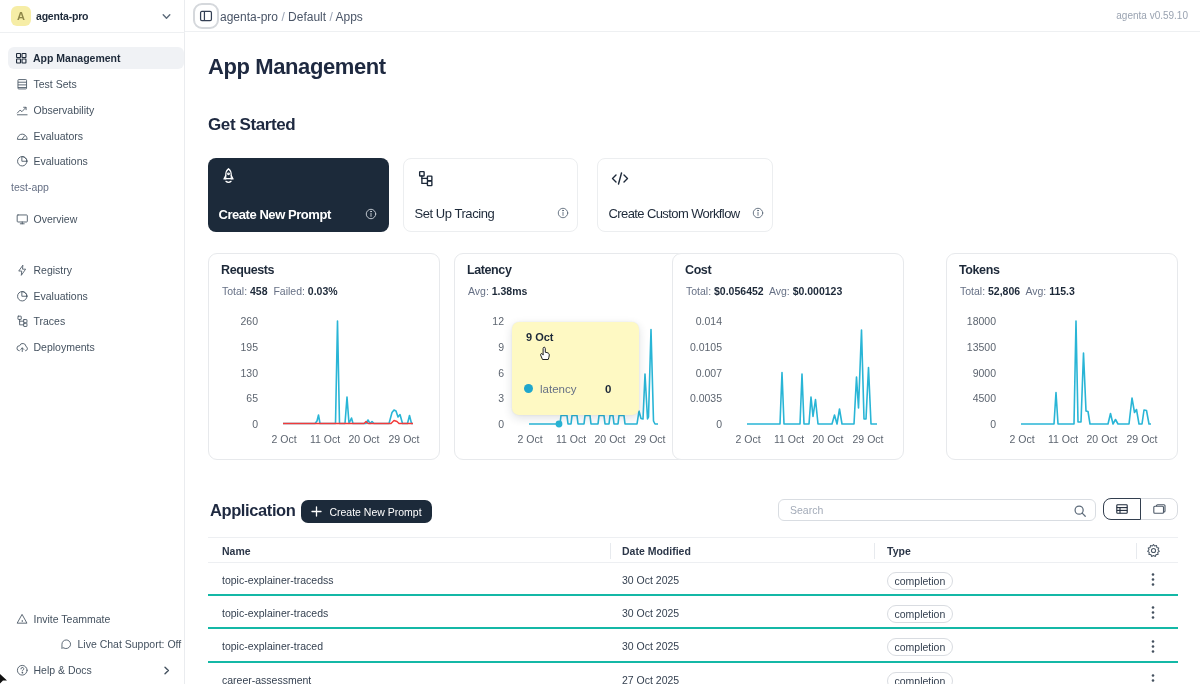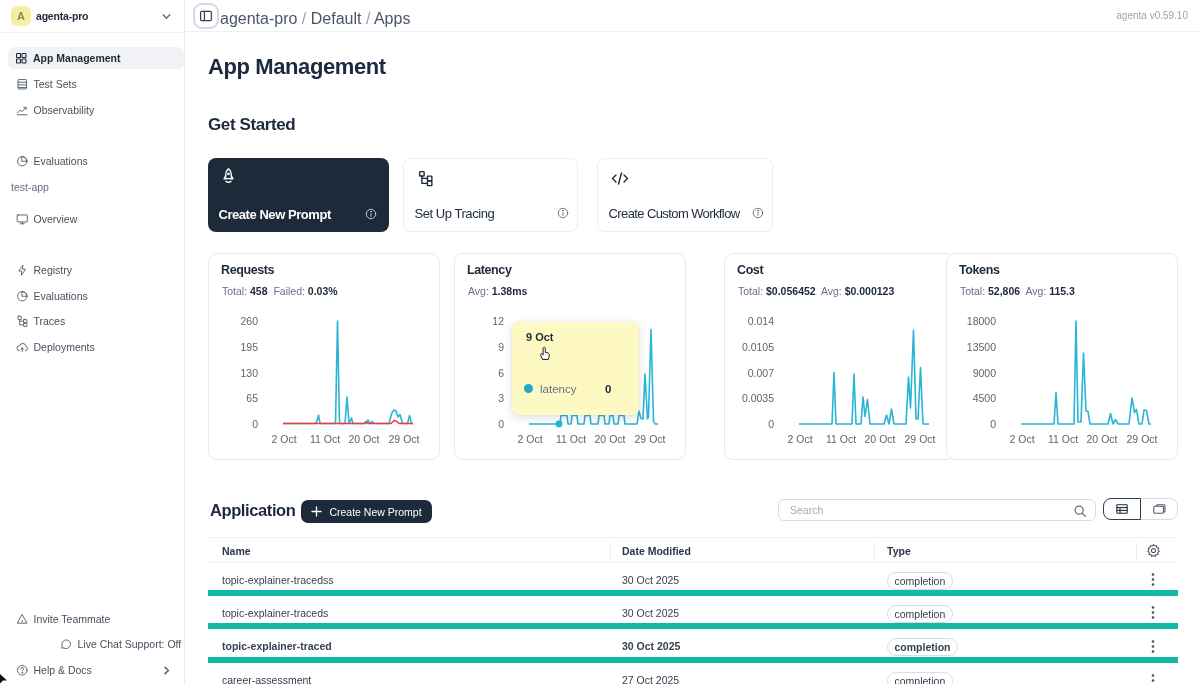--- a/index.html
+++ b/index.html
@@ -19,21 +19,21 @@
   .gcard { position:absolute; top:158px; height:74px; border-radius:8px; }
   .gcard .lbl { position:absolute; left:10.5px; bottom:10px; font-size:13px; letter-spacing:-0.45px; }
   .gcard .info { position:absolute; right:8px; bottom:12.5px; }
   
   .scard { position:absolute; top:253px; width:232px; height:207px; background:#fff; border:1px solid #e7e9ec; border-radius:9px; }
   .scard .t { position:absolute; left:12px; top:9px; font-size:12.5px; letter-spacing:-0.4px; font-weight:bold; color:#1d2939; }
   .scard .s { position:absolute; left:13px; top:30.5px; font-size:10.5px; color:#667085; }
   .scard .s b { color:#1d2939; }
   .chart { position:absolute; left:0; top:55px; }
   
-  .trow { position:absolute; left:208px; width:970px; border-bottom:6px solid #14b8a6; }
+  .trow { position:absolute; left:208px; width:970px; border-bottom:2px solid #14b8a6; }
   .cell-name { position:absolute; left:14px; font-size:10.5px; color:#333f4f; }
   .cell-date { position:absolute; left:414px; font-size:10.5px; color:#333f4f; }
   .chip { position:absolute; left:679px; height:18px; border:1px solid #d9dce1; border-radius:9px; font-size:10.5px; color:#333f4f; line-height:16px; padding:0 6.5px; background:#fff; }
   .dots { position:absolute; left:938px; }
 </style>
 </head>
 <body>
 
 <div id="sidebar">
   <div class="abs" style="left:11px;top:6px;width:20px;height:20px;border-radius:6px;background:#f6eda6;text-align:center;line-height:20px;font-size:11px;font-weight:bold;color:#8f8749;">A</div>
@@ -62,20 +62,27 @@
     Test Sets
   </div>
   <div class="navitem" style="top:99px;">
     <svg class="ic" viewBox="0 0 16 16" fill="none" stroke="#4d5a68" stroke-width="1.15" stroke-linecap="round" stroke-linejoin="round">
         <path d="M1.8 11.5 L5.2 7.8 L7.6 9.8 L12.5 4.6"></path>
         <path d="M9.8 4.2 L12.9 4.2 L12.9 7.3"></path>
         <path d="M1.8 13.8 L14.2 13.8"></path>
       </svg>
     Observability
   </div>
+  <div class="navitem" style="top:125px;">
+    <svg class="ic" viewBox="0 0 16 16" fill="none" stroke="#4d5a68" stroke-width="1.15" stroke-linecap="round" stroke-linejoin="round">
+        <path d="M1.8 11.5 a6.2 6.2 0 0 1 12.4 0 Z"></path>
+        <path d="M8 11.5 L11 7.5"></path>
+      </svg>
+    Evaluators
+  </div>
   <div class="navitem" style="top:150px;">
     <svg class="ic" viewBox="0 0 16 16" fill="none" stroke="#4d5a68" stroke-width="1.15" stroke-linecap="round" stroke-linejoin="round">
         <circle cx="8" cy="8" r="6"></circle>
         <path d="M8 2 a6 6 0 0 1 6 6 L8 8 Z"></path>
       </svg>
     Evaluations
   </div>
 
   <div class="abs" style="left:11px;top:181px;font-size:10.5px;color:#667085;">test-app</div>
 
@@ -144,21 +151,21 @@
       <path d="M4 2.2 L7.4 5.5 L4 8.8"></path>
     </svg>
 </div>
 
 <div id="topbar">
   <div class="abs" style="left:8px;top:3px;width:26px;height:26px;border:2px solid #d5d8dc;border-radius:9px;background:#fff;"></div>
   <svg class="abs" style="left:14px;top:9px" width="14" height="14" viewBox="0 0 16 16" fill="none" stroke="#344054" stroke-width="1.4" stroke-linejoin="round">
       <rect x="1.8" y="2.8" width="12.4" height="10.4" rx="1.5"></rect>
       <line x1="6.2" y1="2.8" x2="6.2" y2="13.2"></line>
     </svg>
-  <div class="abs" style="left:35px;top:10px;font-size:16px;color:#4a5567;">agenta-pro <span style="color:#98a2b3">/</span> Default <span style="color:#98a2b3">/</span> Apps</div>
+  <div class="abs" style="left:35px;top:10px;font-size:12px;color:#4a5567;">agenta-pro <span style="color:#98a2b3">/</span> Default <span style="color:#98a2b3">/</span> Apps</div>
   <div class="abs" style="right:12px;top:10px;font-size:10px;color:#9aa3b1;">agenta v0.59.10</div>
 </div>
 
 <div class="abs" style="left:208px;top:54px;font-size:22px;letter-spacing:-0.4px;font-weight:bold;color:#1e2940;">App Management</div>
 <div class="abs" style="left:208px;top:115px;font-size:17px;letter-spacing:-0.4px;font-weight:bold;color:#1e2940;">Get Started</div>
 
 <div class="gcard" style="left:208px;width:181px;background:#1c2a3a;color:#fff;">
   <svg class="abs" style="left:12px;top:9px" width="17" height="19" viewBox="0 0 16 17" fill="none" stroke="#fff" stroke-width="1.15" stroke-linecap="round" stroke-linejoin="round">
       <path d="M8 1.2 C6.3 2.5 5.4 4.8 5.4 7.2 L5.4 10.6 L10.6 10.6 L10.6 7.2 C10.6 4.8 9.7 2.5 8 1.2 Z"></path>
       <path d="M5.4 7.6 L3.7 10.8 L5.4 10.8"></path>
@@ -239,21 +246,21 @@
       <text x="75" y="134">2 Oct</text>
         <text x="116" y="134">11 Oct</text>
         <text x="155" y="134">20 Oct</text>
         <text x="195" y="134">29 Oct</text>
     </g>
     <path d="M74 115 L105 115 L106 106.5 L112 106.5 L113 115 L116 115 L117 106.5 L122 106.5 L123 115 L129 115 L130 106.5 L135 106.5 L136 115 L143 115 L144 106.5 L149 106.5 L150 115 L154 115 L155 106.5 L158 106.5 L159 115 L163 115 L164 106.5 L169 106.5 L170 115 L178 115 L182 115 L184 102 L186 109.5 L188 110 L190 65 L192.5 110 L193.5 108 L196 20.5 L198.5 112 L200 115 L203 115" fill="none" stroke="#29b5d6" stroke-width="1.6" stroke-linejoin="round"></path>
     <circle cx="104" cy="115" r="3.4" fill="#29b5d6"></circle>
   </svg>
 </div>
 
-<div class="scard" style="left:724px;">
+<div class="scard" style="left:672px;">
   <div class="t">Cost</div>
   <div class="s">Total: <b>$0.056452</b>&nbsp; Avg: <b>$0.000123</b></div>
   <svg class="chart" width="232" height="152" viewBox="0 0 232 152">
     <g font-size="10.5" fill="#5d6570" text-anchor="end">
       <text x="49" y="16">0.014</text>
         <text x="49" y="42">0.0105</text>
         <text x="49" y="68">0.007</text>
         <text x="49" y="93">0.0035</text>
         <text x="49" y="119">0</text>
     </g>
@@ -353,21 +360,21 @@
 <div class="trow" style="top:596px;height:33px;">
   <div class="cell-name" style="top:11px;">topic-explainer-traceds</div>
   <div class="cell-date" style="top:11px;">30 Oct 2025</div>
   <div class="chip" style="top:9px;">completion</div>
   <svg class="dots" style="top:9px;" width="14" height="15" viewBox="0 0 14 15" fill="#44515f">
       <circle cx="7" cy="2.5" r="1.3"></circle>
       <circle cx="7" cy="7.5" r="1.3"></circle>
       <circle cx="7" cy="12.5" r="1.3"></circle>
     </svg>
 </div>
-<div class="trow" style="top:629px;height:34px;font-weight:bold;">
+<div class="trow" style="top:629px;height:34px;">
   <div class="cell-name" style="top:11px;">topic-explainer-traced</div>
   <div class="cell-date" style="top:11px;">30 Oct 2025</div>
   <div class="chip" style="top:9px;">completion</div>
   <svg class="dots" style="top:10px;" width="14" height="15" viewBox="0 0 14 15" fill="#44515f">
       <circle cx="7" cy="2.5" r="1.3"></circle>
       <circle cx="7" cy="7.5" r="1.3"></circle>
       <circle cx="7" cy="12.5" r="1.3"></circle>
     </svg>
 </div>
 <div class="trow" style="top:663px;height:21px;border-bottom:none;">

